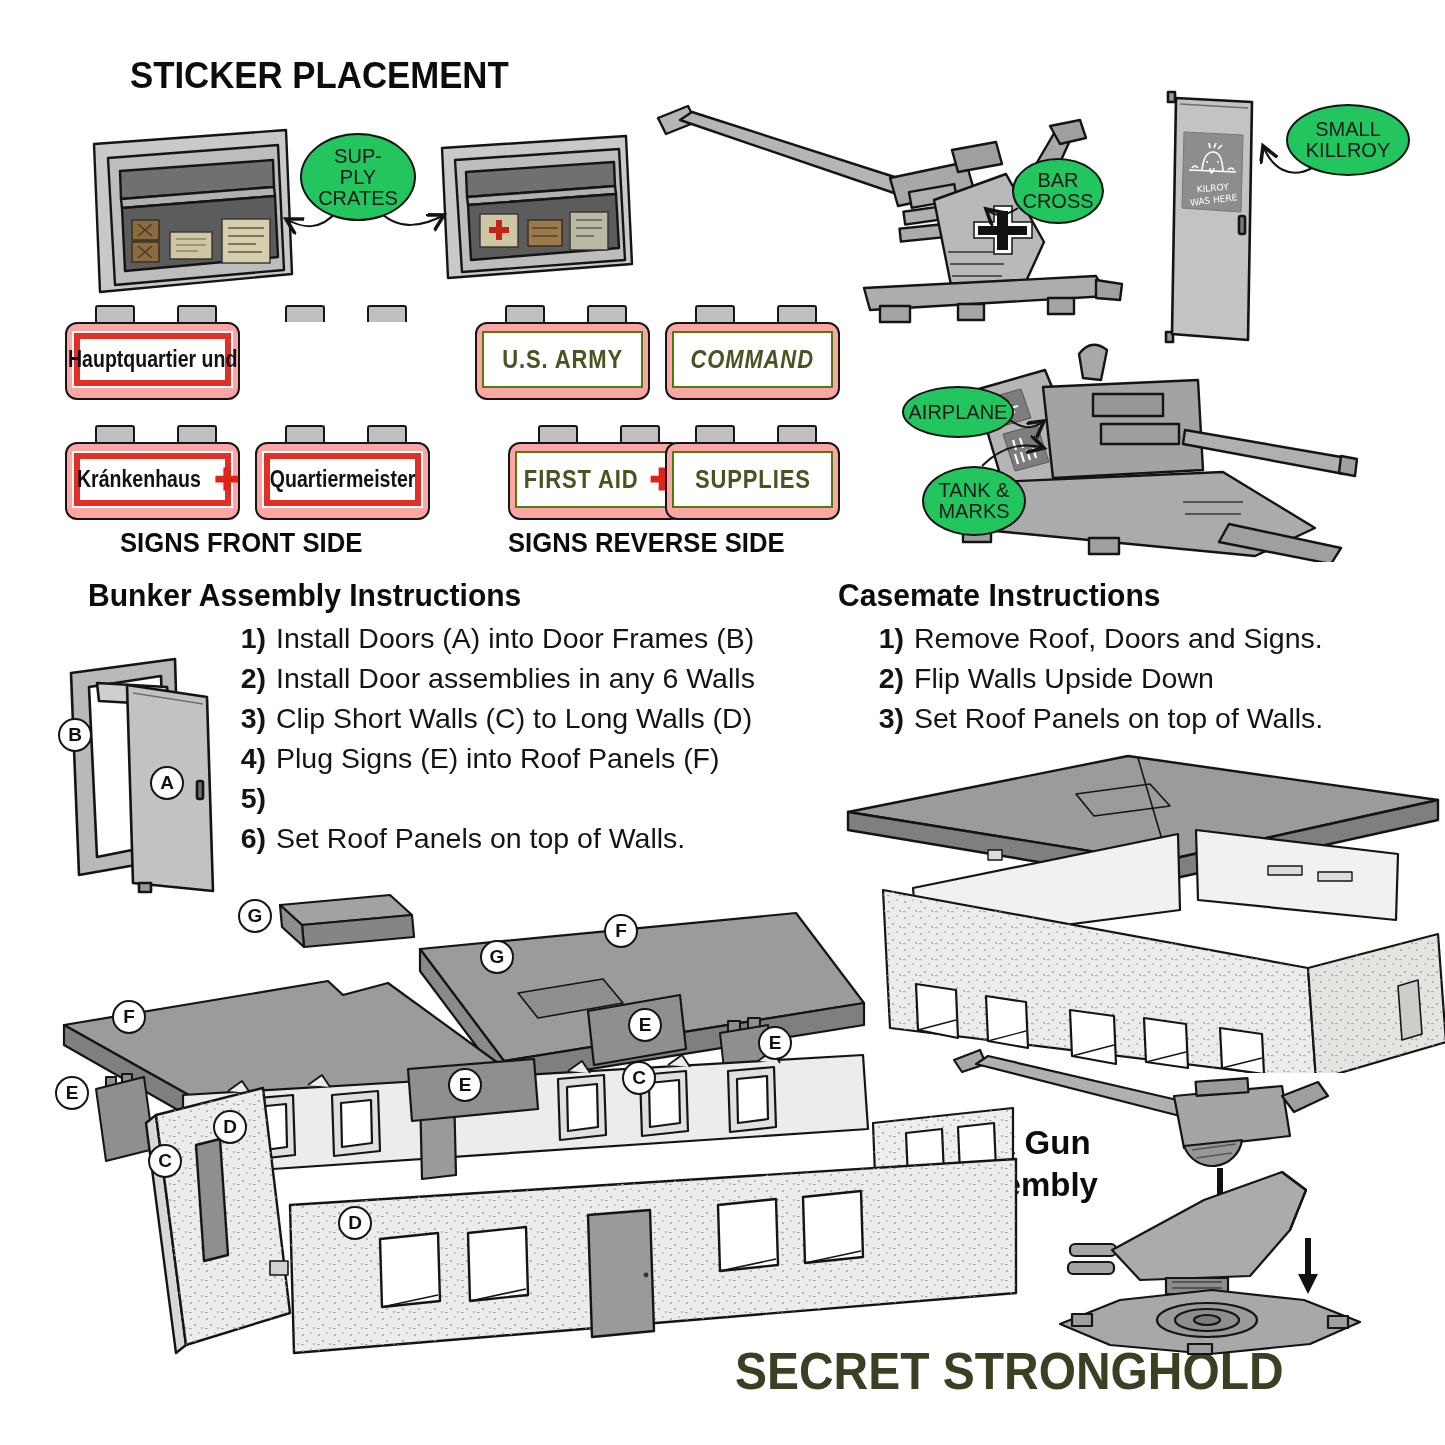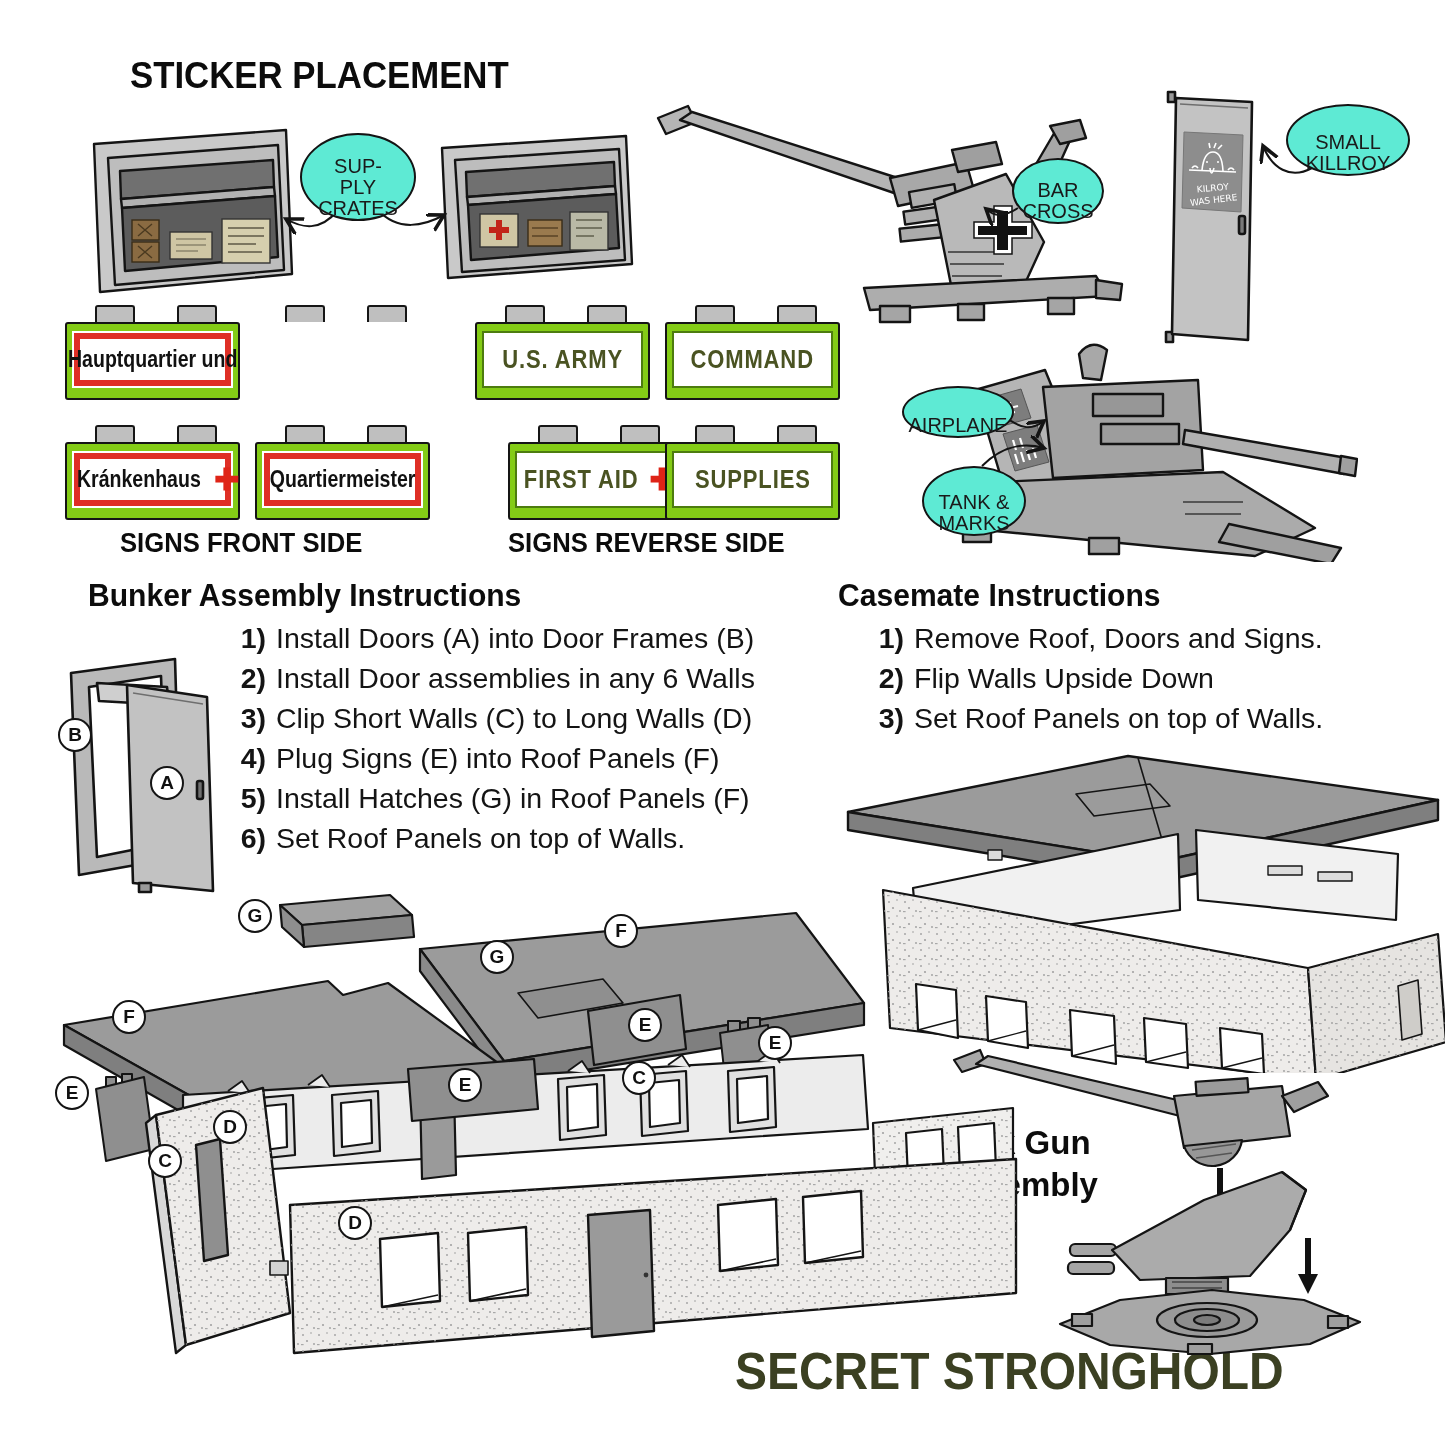--- a/index.html
+++ b/index.html
@@ -10,32 +10,32 @@
   .h-big{font-weight:900;font-size:37px;letter-spacing:0;transform:scaleX(.94);transform-origin:left top;color:#0c0c0c;}
   .h-sec{font-weight:800;font-size:31px;transform:scaleX(.97);transform-origin:left top;color:#0c0c0c;}
   .h-cap{font-weight:800;font-size:27px;transform:scaleX(.95);transform-origin:left top;color:#0c0c0c;}
   .h-flak{font-weight:800;font-size:33px;line-height:42px;text-align:center;width:190px;color:#0c0c0c;}
   .footer-title{font-weight:900;font-size:51px;letter-spacing:0px;transform:scaleX(.94);transform-origin:left top;}
   
   .steps{display:flex;flex-direction:column;}
   .step{display:flex;font-size:28.5px;line-height:40px;color:#141414;}
   .step .n{font-weight:800;width:44px;text-align:right;margin-right:10px;flex:none;}
   
-  .bubble{background:#5eead4;border:2.5px solid #141414;border-radius:50%;
-          display:flex;flex-direction:column;align-items:center;justify-content:flex-end;
+  .bubble{background:#22c55e;border:2.5px solid #141414;border-radius:50%;
+          display:flex;flex-direction:column;align-items:center;justify-content:center;
           text-align:center;font-size:20px;line-height:21px;color:#1a1a1a;z-index:6;}
   
   .pc{width:30px;height:30px;background:#fff;border:2.5px solid #141414;border-radius:50%;
       display:flex;align-items:center;justify-content:center;font-size:19px;font-weight:600;z-index:7;}
   
   .brick{width:175px;z-index:3;}
   .studs{display:flex;padding-left:30px;gap:42px;height:17px;}
   .stud{width:40px;height:17px;background:#bfbfbf;border:2.5px solid #151515;border-bottom:none;
         border-radius:3px 3px 0 0;box-sizing:border-box;}
-  .brick-body{background:#84cc16;border:2.5px solid #151515;border-radius:3px;
+  .brick-body{background:#fca5a5;border:2.5px solid #151515;border-radius:12px;
               padding:7px 5px 10px;box-sizing:border-box;height:78px;}
   .panel{background:#fff;height:100%;box-sizing:border-box;}
   .panel .frame{height:100%;display:flex;align-items:center;justify-content:center;box-sizing:border-box;}
   .german .panel{padding:2px;}
   .german .frame{border:6px solid #df2f26;}
   .plain .panel{border:2px solid #4d7c0f;display:flex;align-items:center;justify-content:center;}
   .sign-text{white-space:nowrap;}
   .de-text{font-weight:700;font-size:23px;transform:scaleX(.85);color:#111;}
   .us-text{font-weight:800;font-size:25px;letter-spacing:1px;transform:scaleX(.88);color:#4a5322;}
   .cross{color:#df2417;font-size:30px;font-weight:900;line-height:0;margin-left:3px;}
@@ -62,21 +62,20 @@
   <div class="step">
       <span class="n">3)</span>
       <span>Clip Short Walls (C) to Long Walls (D)</span>
     </div>
   <div class="step">
       <span class="n">4)</span>
       <span>Plug Signs (E) into Roof Panels (F)</span>
     </div>
   <div class="step">
       <span class="n">5)</span>
-      <span>Install Hatches (G) in Roof Panels (F)</span>
     </div>
   <div class="step">
       <span class="n">6)</span>
       <span>Set Roof Panels on top of Walls.</span>
     </div>
 </div>
 
 <div class="abs h-sec" style="left:838px;top:578px;">Casemate Instructions</div>
 <div class="abs steps" style="left:860px;top:618px;">
   <div class="step">
@@ -151,21 +150,21 @@
   <div class="studs">
       <span class="stud"></span>
       <span class="stud"></span>
     </div>
   <div class="brick-body">
       <div class="panel">
     <span class="sign-text us-text">U.S. ARMY</span>
   </div>
     </div>
 </div>
-<div class="abs brick plain" style="left:665px;top:305px;">
+<div class="abs brick plain" style="left:665px;top:305px;font-style:italic;">
   <div class="studs">
       <span class="stud"></span>
       <span class="stud"></span>
     </div>
   <div class="brick-body">
       <div class="panel">
     <span class="sign-text us-text">COMMAND</span>
   </div>
     </div>
 </div>

